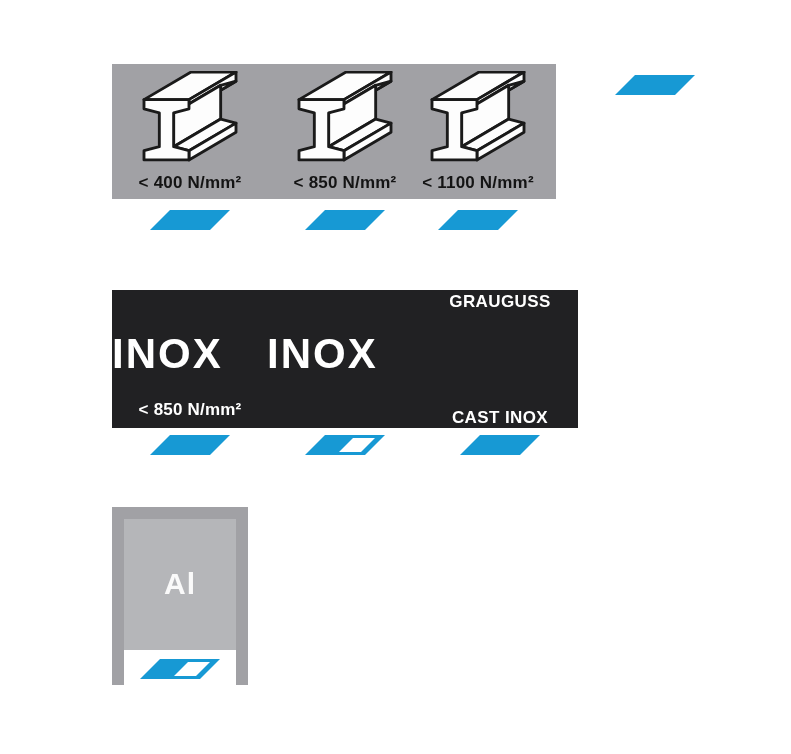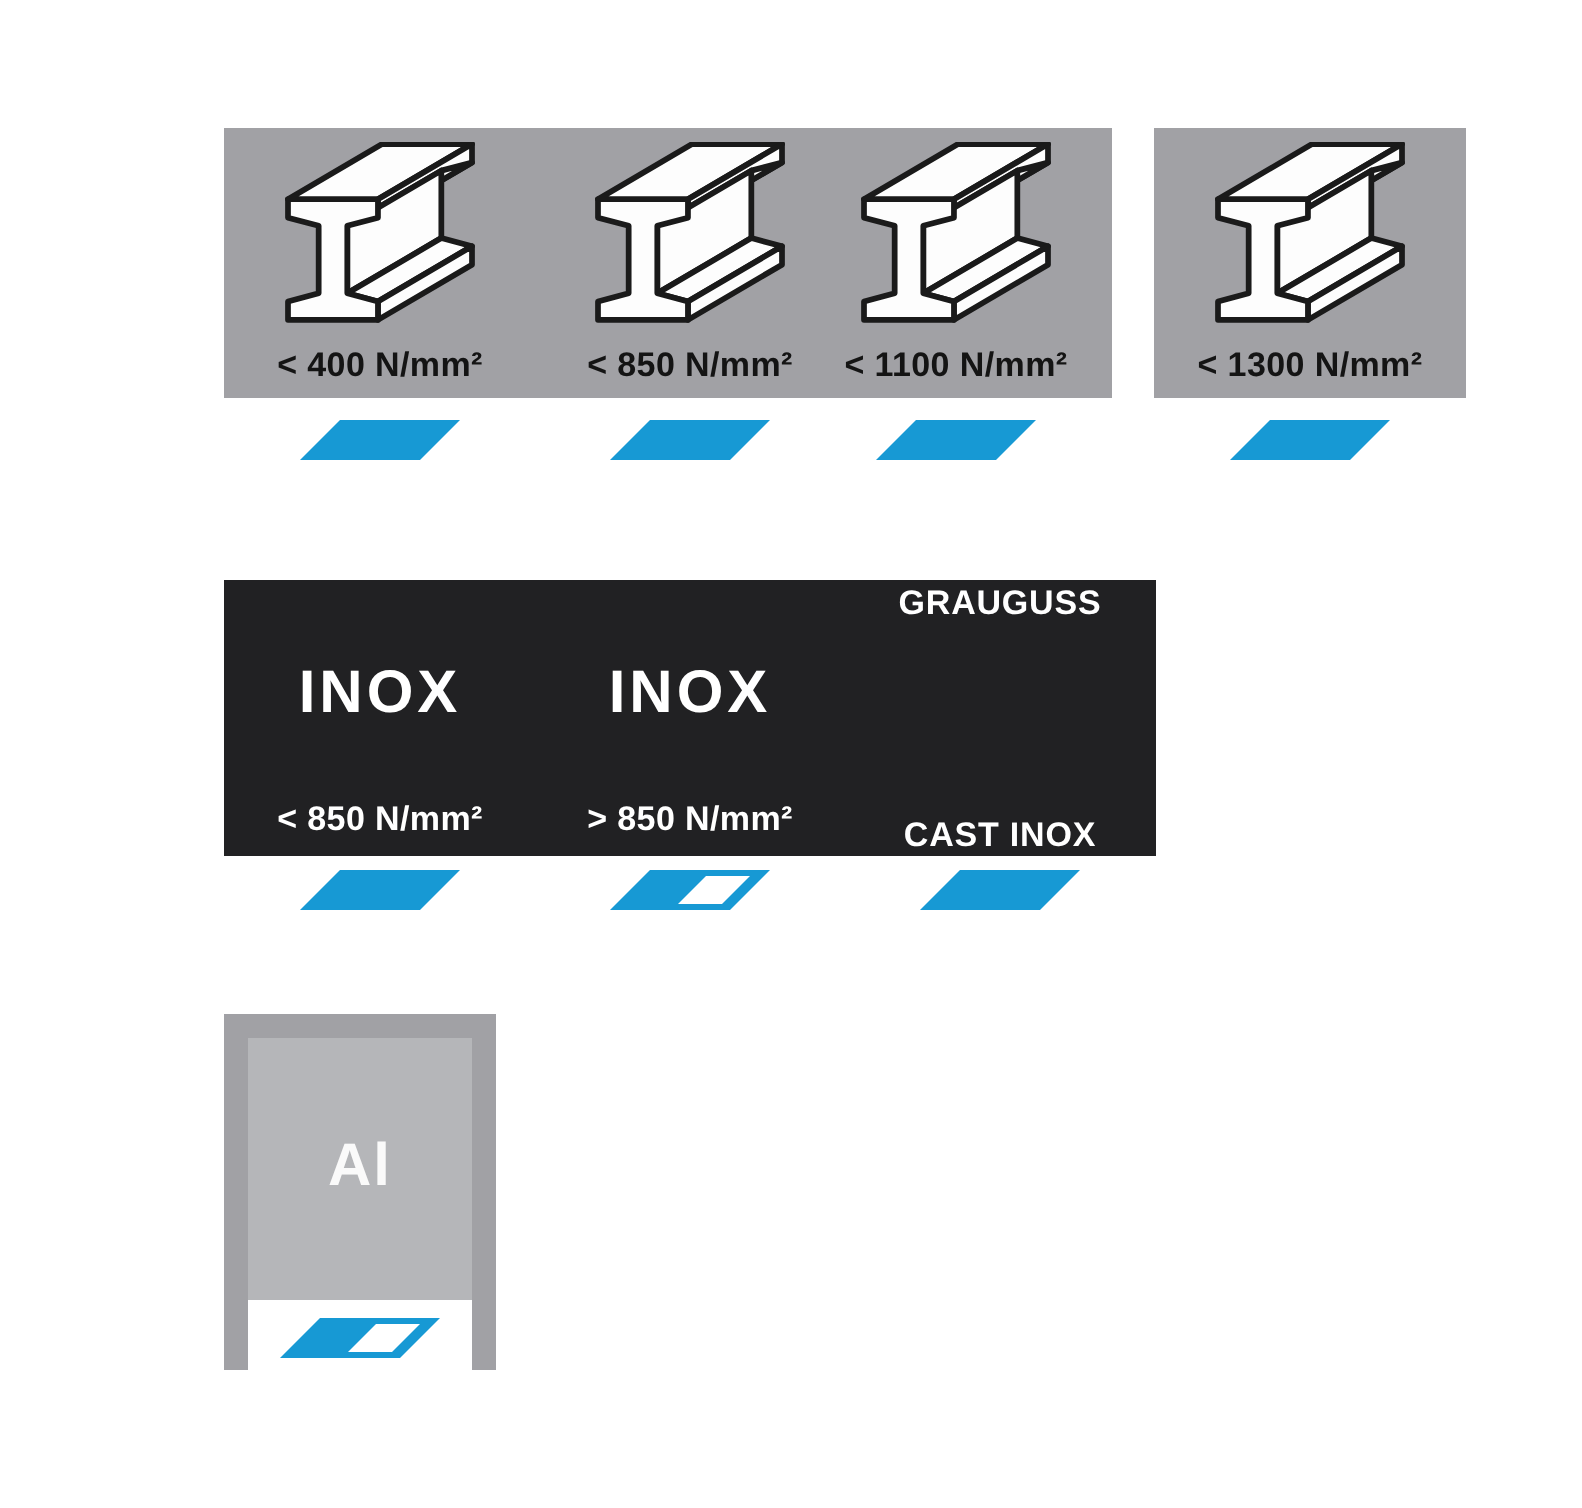--- a/index.html
+++ b/index.html
@@ -27,22 +27,22 @@
   .ibeam polygon{fill:#fdfdfd;stroke:#1a1a1a;stroke-width:2.8;stroke-linejoin:round;}
 
   
   .strength-label{
     position:absolute;left:0;width:100%;text-align:center;
     font-weight:bold;font-size:17px;letter-spacing:0.2px;white-space:nowrap;
   }
   .row1 .strength-label{bottom:6px;color:#141414;}
   .row2 .strength-label{bottom:8px;color:#ffffff;}
   .inox-title{
-    position:absolute;top:40px;left:0;width:100%;text-align:center;
-    font-weight:bold;font-size:30px;letter-spacing:2px;color:#ffffff;
+    position:absolute;top:40px;left:0;width:100%;text-align:left;
+    font-weight:bold;font-size:42px;letter-spacing:2px;color:#ffffff;
   }
   .ci-lines{
     position:absolute;inset:0;display:flex;flex-direction:column;
     align-items:center;justify-content:space-between;row-gap:26px;padding-top:2px;
   }
   .ci-line{font-weight:bold;font-size:17px;letter-spacing:0.4px;color:#ffffff;white-space:nowrap;}
 
   
   .marker{display:block;line-height:0;}
   .marker svg{width:84px;height:24px;}
@@ -136,34 +136,20 @@
       <span class="marker" data-variant="full">
         <svg viewBox="0 0 84 24" aria-hidden="true">
           <polygon class="m-outer" points="2,22 62,22 82,2 22,2"></polygon>
           <polygon class="m-inner" points="36,19 58,19 72,5 50,5"></polygon>
         </svg>
       </span>
     </div>
   </div>
 
   <div class="tile row1" style="left:577px">
-    <div class="tile-body">
-      <span class="ibeam">
-        <svg viewBox="0 0 102 90" aria-hidden="true">
-          <polygon points="6,28 50,28 96,1 52,1"></polygon>
-          <polygon points="50,28 96,1 96,10 50,37"></polygon>
-          <polygon points="50,37 96,10 81,14 35,41"></polygon>
-          <polygon points="35,41 81,14 81,47 35,74"></polygon>
-          <polygon points="35,74 81,47 96,51 50,78"></polygon>
-          <polygon points="50,78 96,51 96,60 50,87"></polygon>
-          <polygon points="6,28 50,28 50,37 35,41 35,74 50,78 50,87 6,87 6,78 21,74 21,41 6,37"></polygon>
-        </svg>
-      </span>
-      <div class="strength-label">&lt; 1300 N/mm²</div>
-    </div>
     <div class="tile-strip">
       <span class="marker" data-variant="full">
         <svg viewBox="0 0 84 24" aria-hidden="true">
           <polygon class="m-outer" points="2,22 62,22 82,2 22,2"></polygon>
           <polygon class="m-inner" points="36,19 58,19 72,5 50,5"></polygon>
         </svg>
       </span>
     </div>
   </div>
 
@@ -178,21 +164,20 @@
           <polygon class="m-outer" points="2,22 62,22 82,2 22,2"></polygon>
           <polygon class="m-inner" points="36,19 58,19 72,5 50,5"></polygon>
         </svg>
       </span>
     </div>
   </div>
 
   <div class="tile row2" style="left:267px">
     <div class="tile-body">
       <div class="inox-title">INOX</div>
-      <div class="strength-label">&gt; 850 N/mm²</div>
     </div>
     <div class="tile-strip">
       <span class="marker" data-variant="half">
         <svg viewBox="0 0 84 24" aria-hidden="true">
           <polygon class="m-outer" points="2,22 62,22 82,2 22,2"></polygon>
           <polygon class="m-inner" points="36,19 58,19 72,5 50,5"></polygon>
         </svg>
       </span>
     </div>
   </div>

